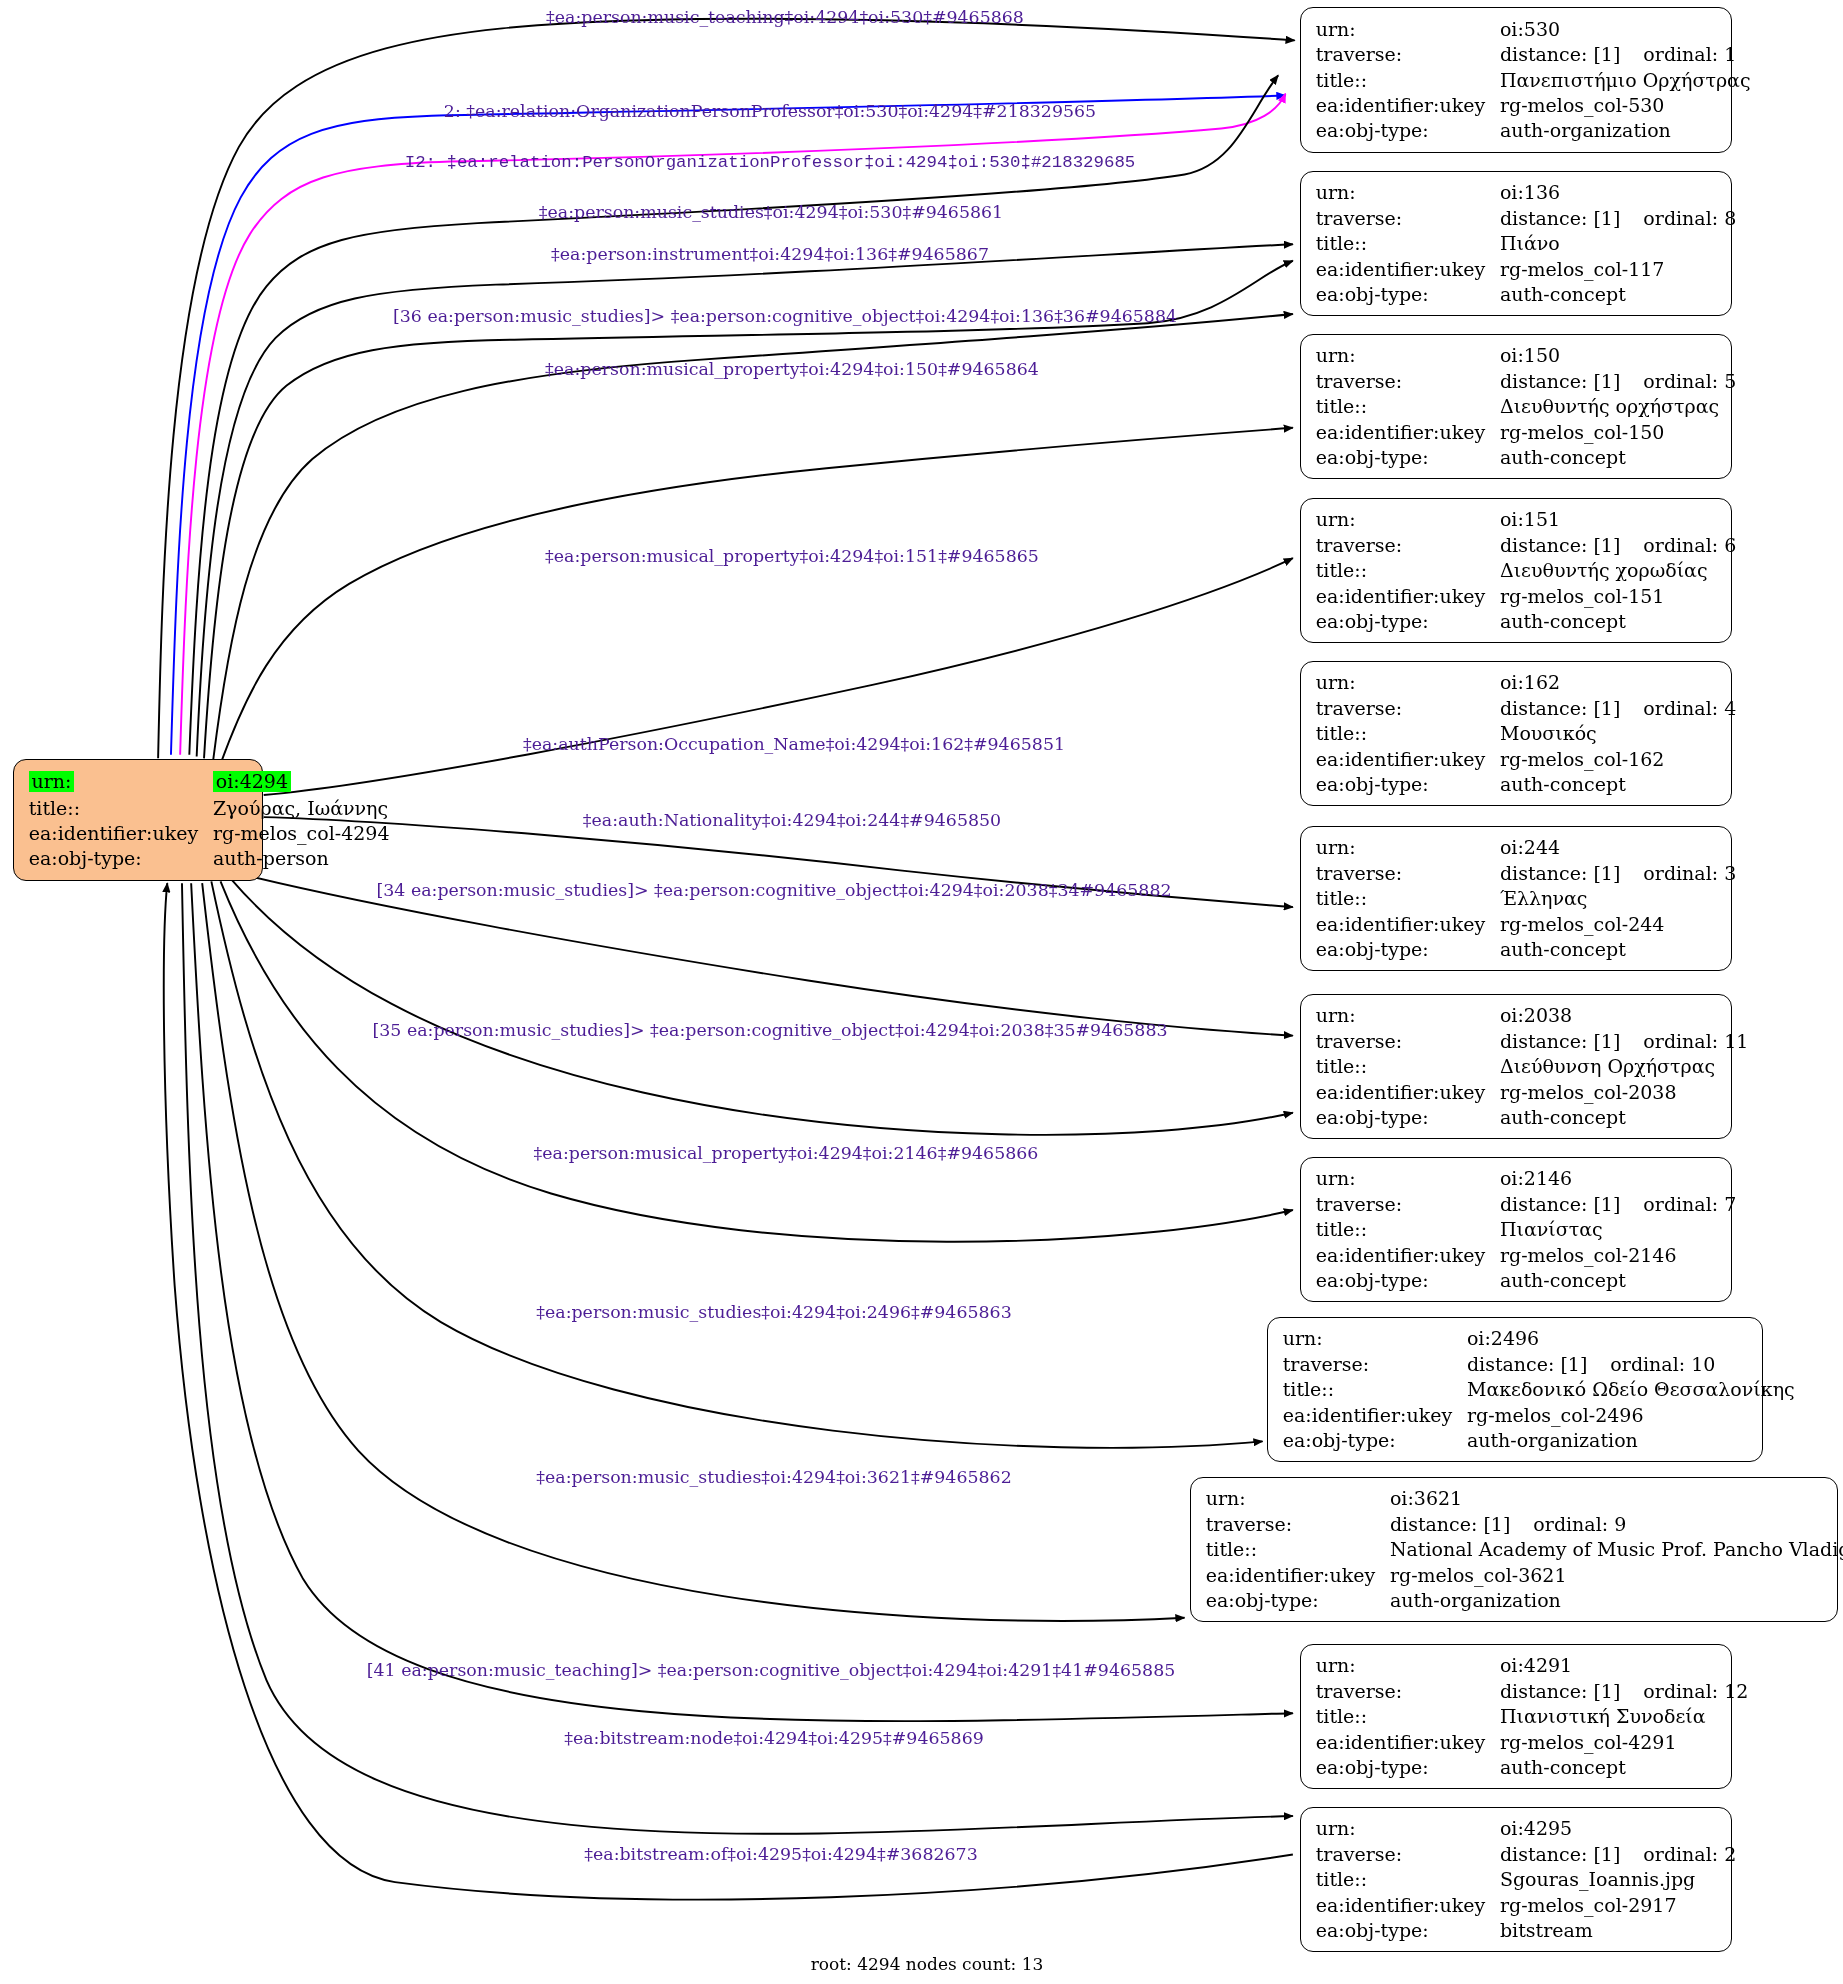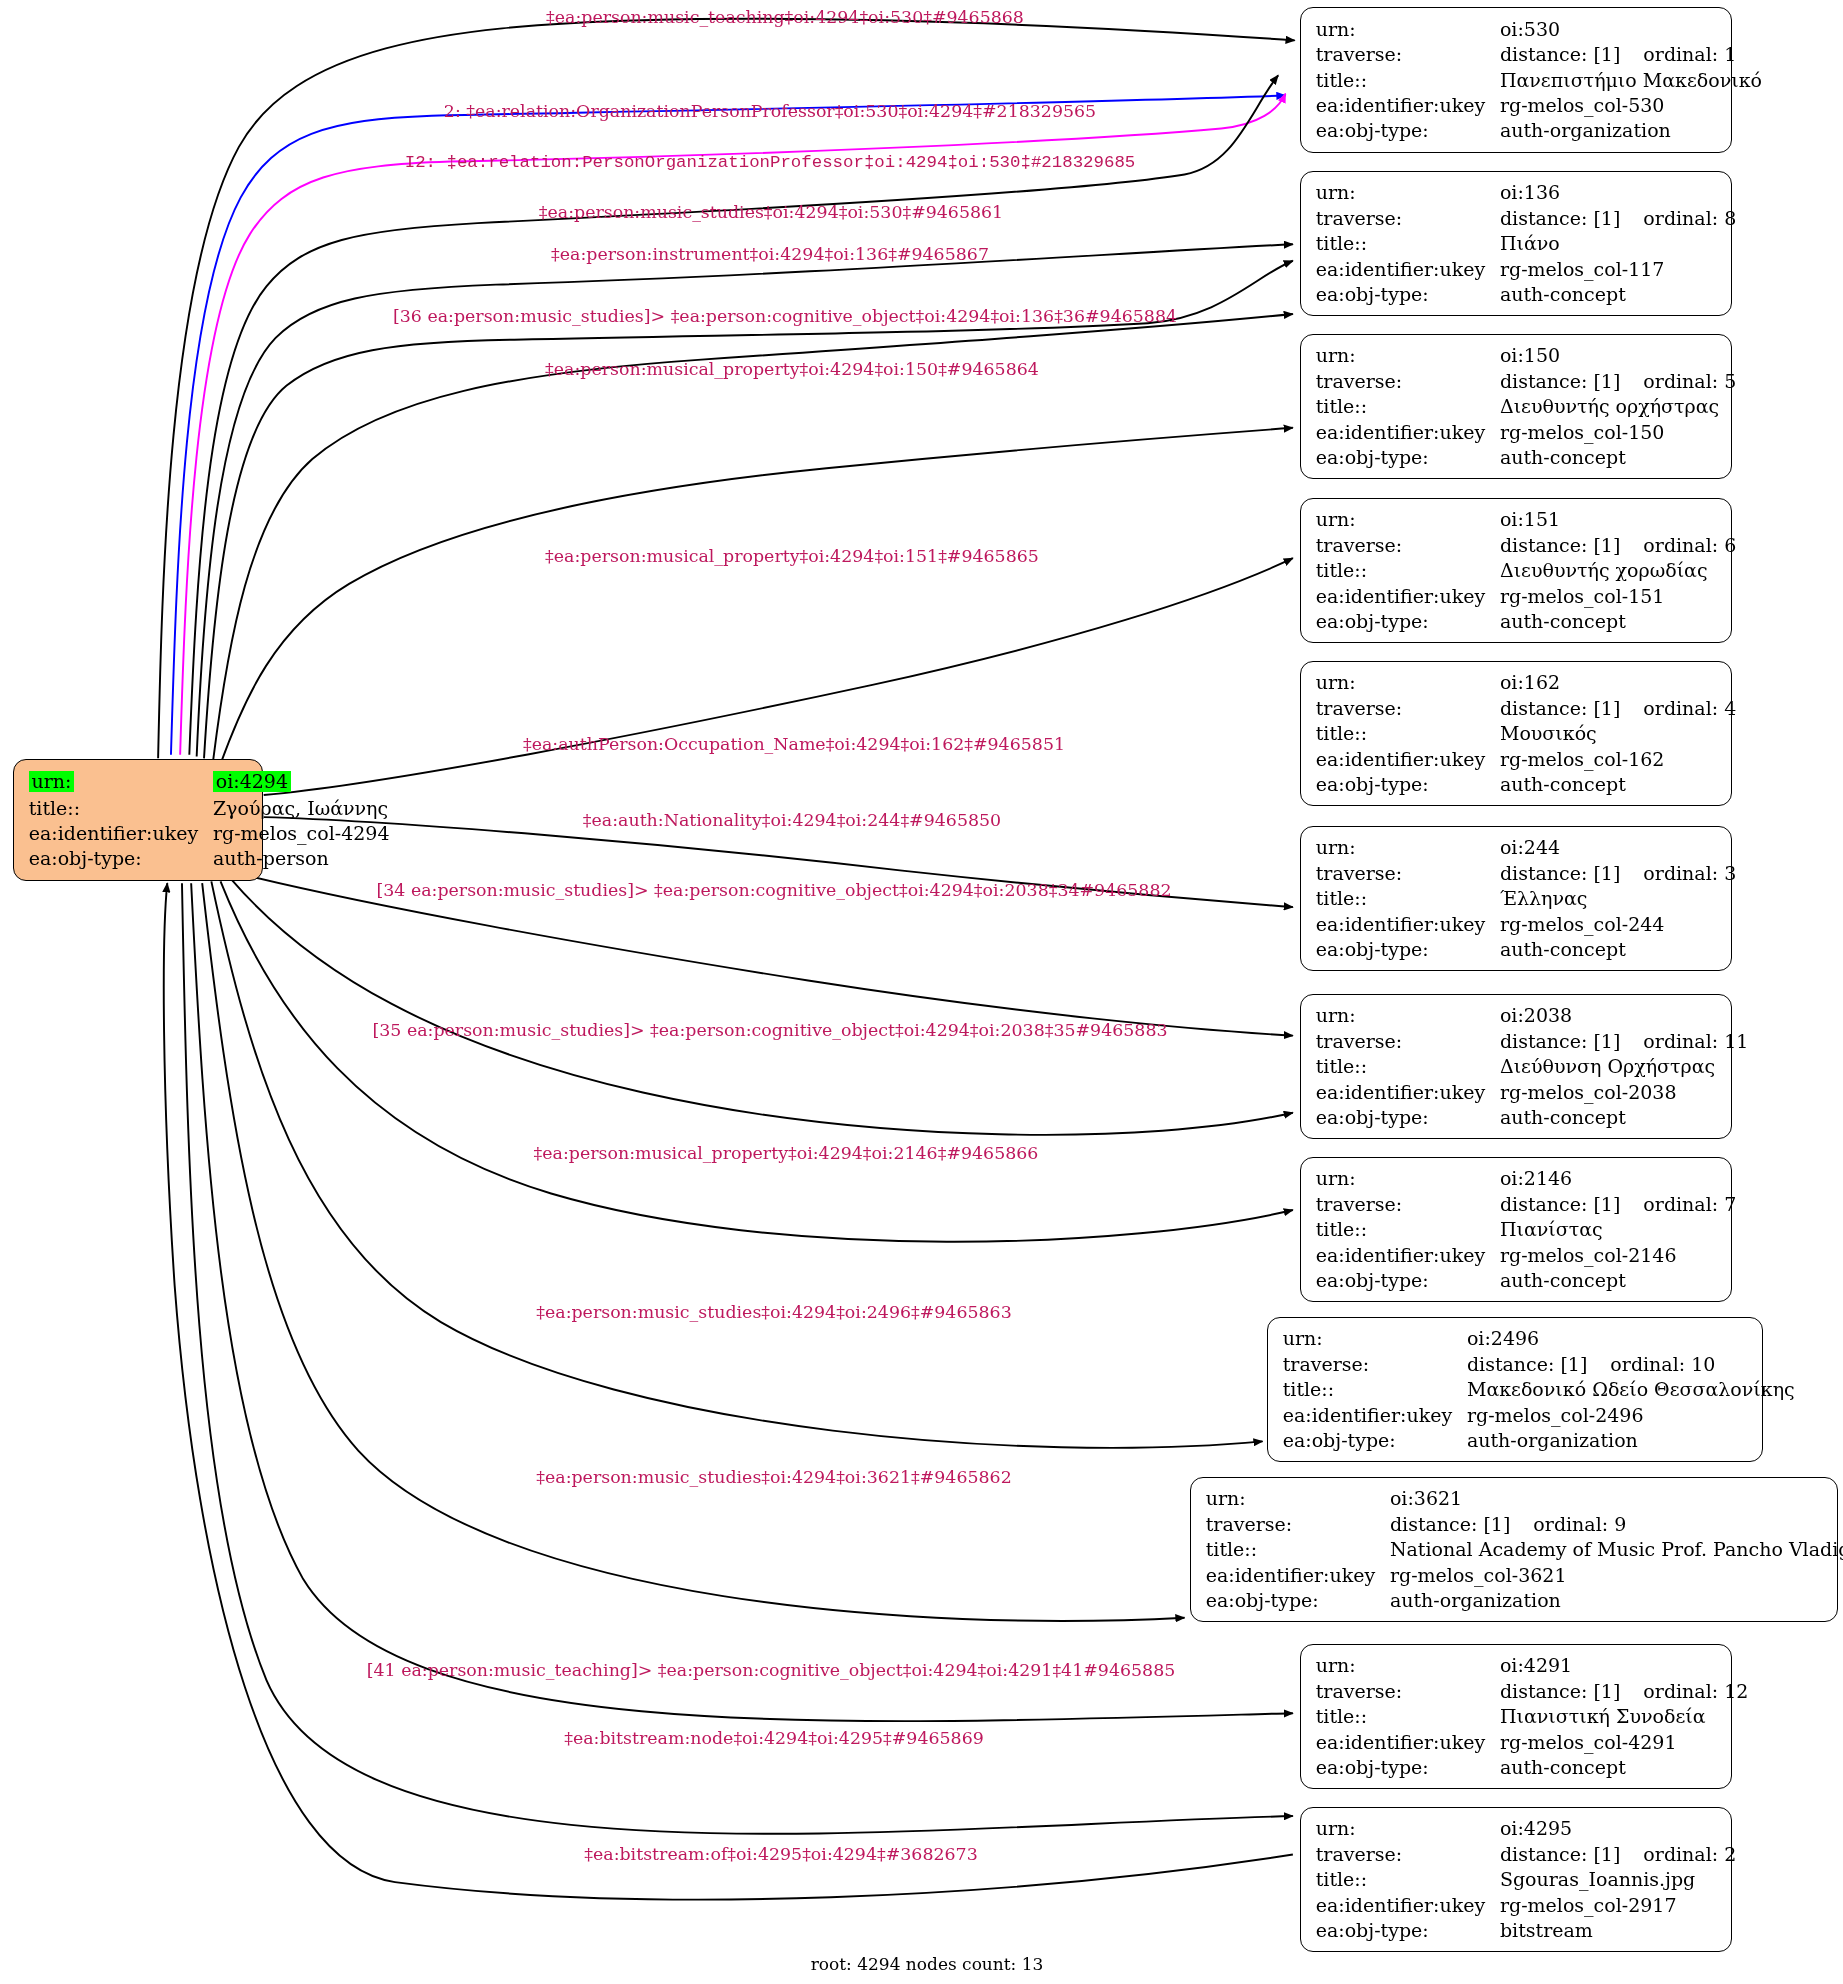--- a/index.html
+++ b/index.html
@@ -60,21 +60,21 @@
   }
   .node.root .node-table td.k, .node.root .node-table td.v {
     font-size: 19px;
   }
   .kv-trav .ord {
     padding-left: 23px;
   }
   .edge-label {
     position: absolute;
     font-size: 17.4px;
-    color: #be185d;
+    color: #4c1d95;
     white-space: nowrap;
     line-height: 1;
   }
   .edge-label.c {
     transform: translateX(-50%);
   }
   .footer-label {
     position: absolute;
     font-size: 17px;
     white-space: nowrap;
@@ -168,21 +168,21 @@
           <tr>
             <td class="k">urn:</td>
             <td class="v">oi:530</td>
           </tr>
       <tr>
             <td class="k">traverse:</td>
             <td class="v kv-trav"><span>distance: [1]</span><span class="ord">ordinal: 1</span></td>
           </tr>
       <tr>
             <td class="k">title::</td>
-            <td class="v">Πανεπιστήμιο Μακεδονικό</td>
+            <td class="v">Πανεπιστήμιο Ορχήστρας</td>
           </tr>
       <tr>
             <td class="k">ea:identifier:ukey</td>
             <td class="v">rg-melos_col-530</td>
           </tr>
       <tr>
             <td class="k">ea:obj-type:</td>
             <td class="v">auth-organization</td>
           </tr>
     </tbody>

